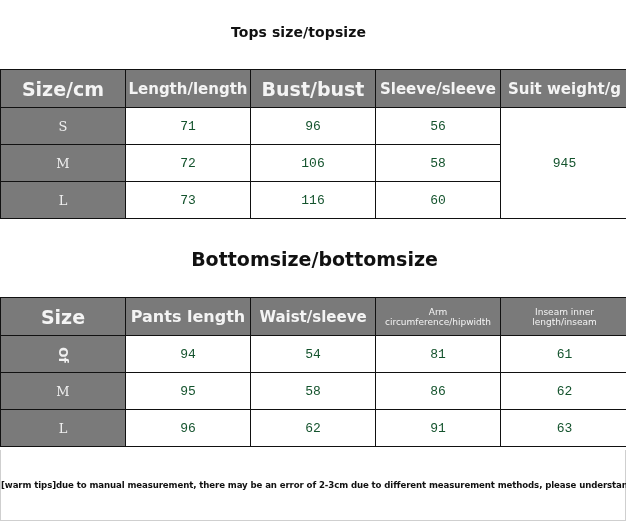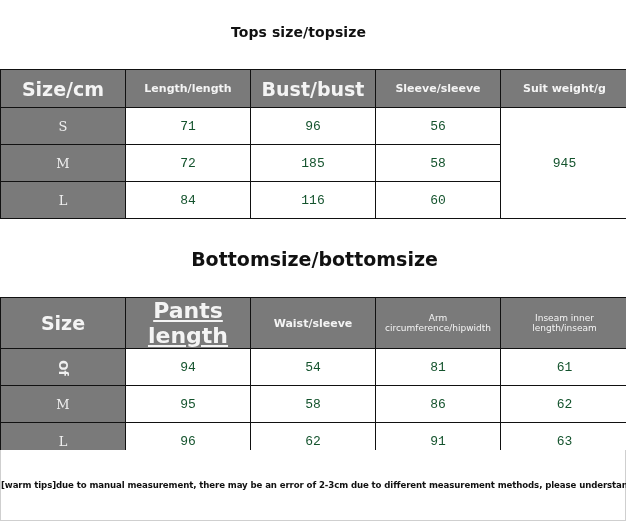--- a/index.html
+++ b/index.html
@@ -8,22 +8,22 @@
     .title.tops { top: 24px; font-size: 14px; letter-spacing: 0.1px; }
     .title.bottoms { top: 248px; font-size: 19px; margin-left: 16px; }
     table.size-table { position: absolute; left: 0; border-collapse: collapse; table-layout: fixed; width: 628px; }
     table.size-table td, table.size-table th { border: 1.5px solid #111; text-align: center; vertical-align: middle; padding: 0; overflow: hidden; }
     .tops-table { top: 69px; }
     .bottoms-table { top: 297px; }
     th { background: #7a7a7a; color: #f4f4f4; font-family: "DejaVu Sans", sans-serif; font-weight: bold; height: 37px; }
     td.size-cell { background: #7a7a7a; color: #f0f0f0; font-family: "DejaVu Serif", serif; font-size: 13px; height: 36px; }
     td.val { background: #ffffff; color: #14532d; font-family: "Liberation Mono", monospace; font-size: 13px; height: 36px; }
     .h-big { font-size: 19px; }
-    .h-med { font-size: 22px; text-decoration: underline; }
-    .h-sm { font-size: 11px; }
+    .h-med { font-size: 16px; }
+    .h-sm { font-size: 15px; }
     .h-xs { font-size: 9px; font-weight: normal; line-height: 10px; }
     .rot { display: inline-block; transform: rotate(90deg); font-family: "DejaVu Sans", sans-serif; font-weight: bold; font-size: 12px; }
     .note-box { position: absolute; left: 0; top: 450px; width: 624px; height: 70px; border: 1px solid #cfcfcf; border-top: none; background: #fff; }
     .note-text { position: absolute; left: 0; width: 626px; top: 30px; text-align: center; font-family: "DejaVu Sans", sans-serif; font-weight: bold; font-size: 8.6px; color: #111; white-space: nowrap; letter-spacing: -0.1px; }
   </style>
 </head>
 <body>
 
 <div class="title tops">Tops size/topsize</div>
 
@@ -46,26 +46,26 @@
   <tr>
     <td class="size-cell">S</td>
     <td class="val">71</td>
     <td class="val">96</td>
     <td class="val">56</td>
     <td class="val" rowspan="3">945</td>
   </tr>
   <tr>
     <td class="size-cell">M</td>
     <td class="val">72</td>
-    <td class="val">185</td>
+    <td class="val">106</td>
     <td class="val">58</td>
   </tr>
   <tr>
     <td class="size-cell">L</td>
-    <td class="val">84</td>
+    <td class="val">73</td>
     <td class="val">116</td>
     <td class="val">60</td>
   </tr>
 </tbody>
   </table>
 
 <div class="title bottoms">Bottomsize/bottomsize</div>
 
 <table class="size-table bottoms-table">
   <colgroup>

